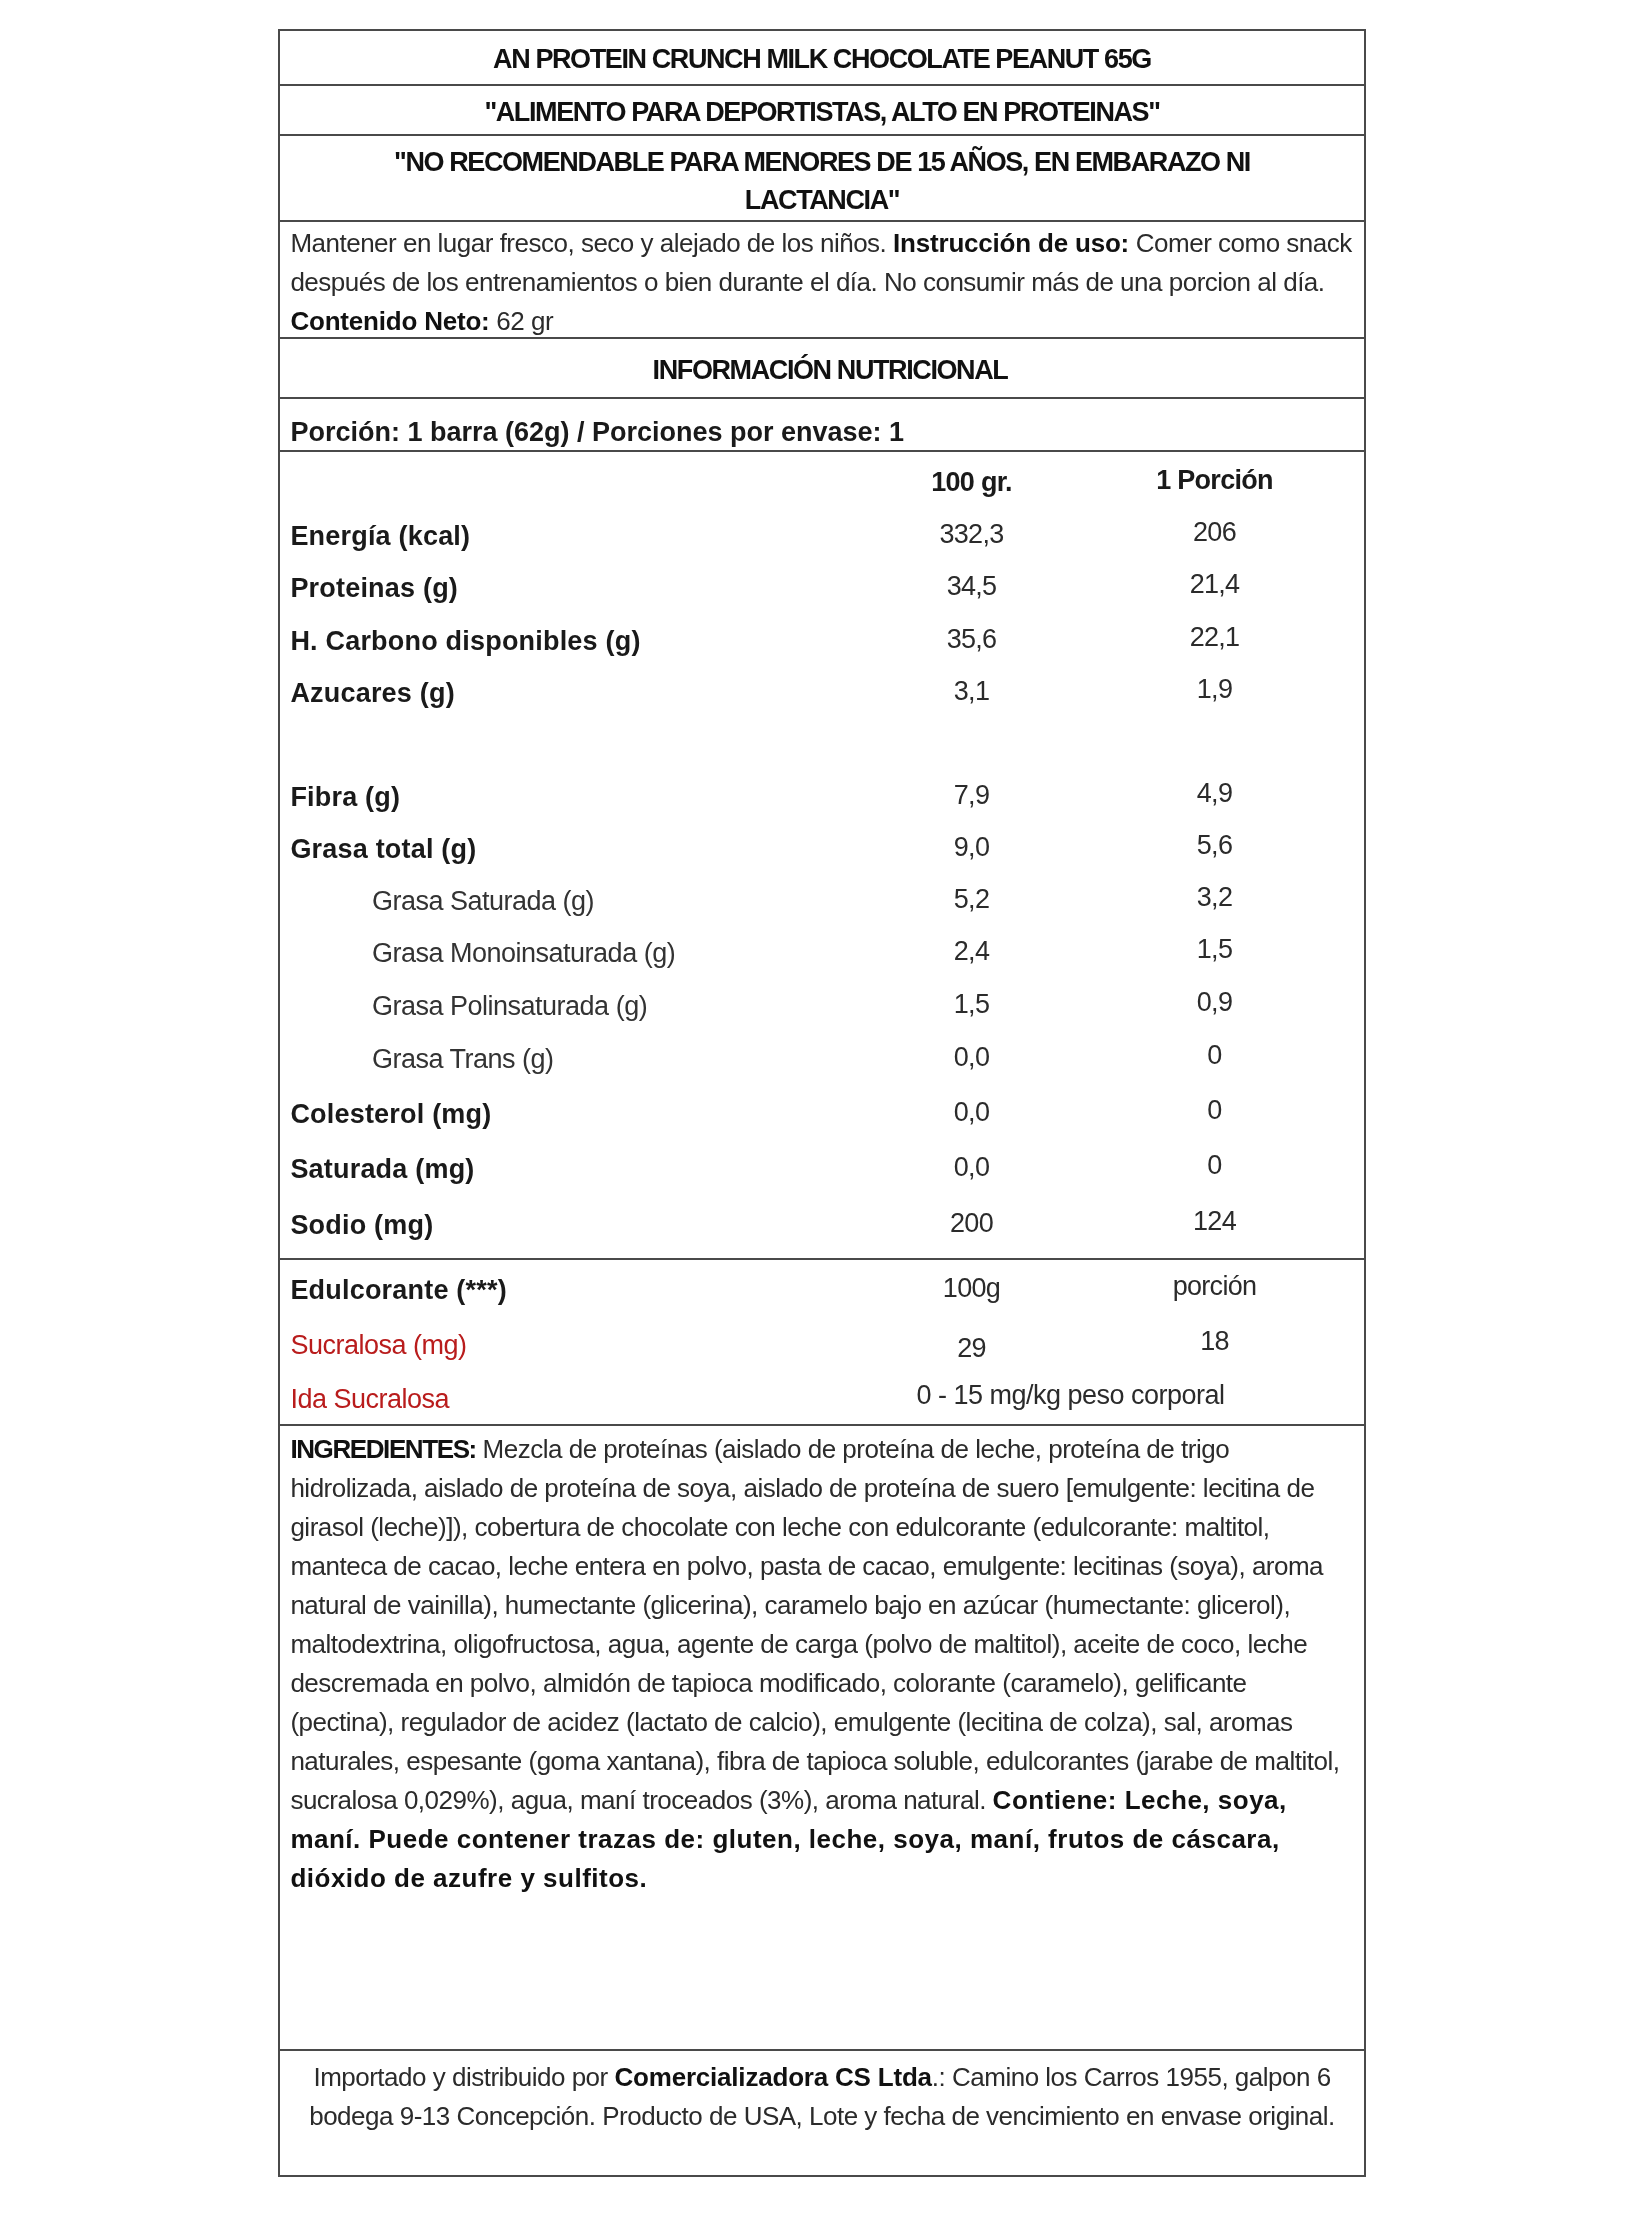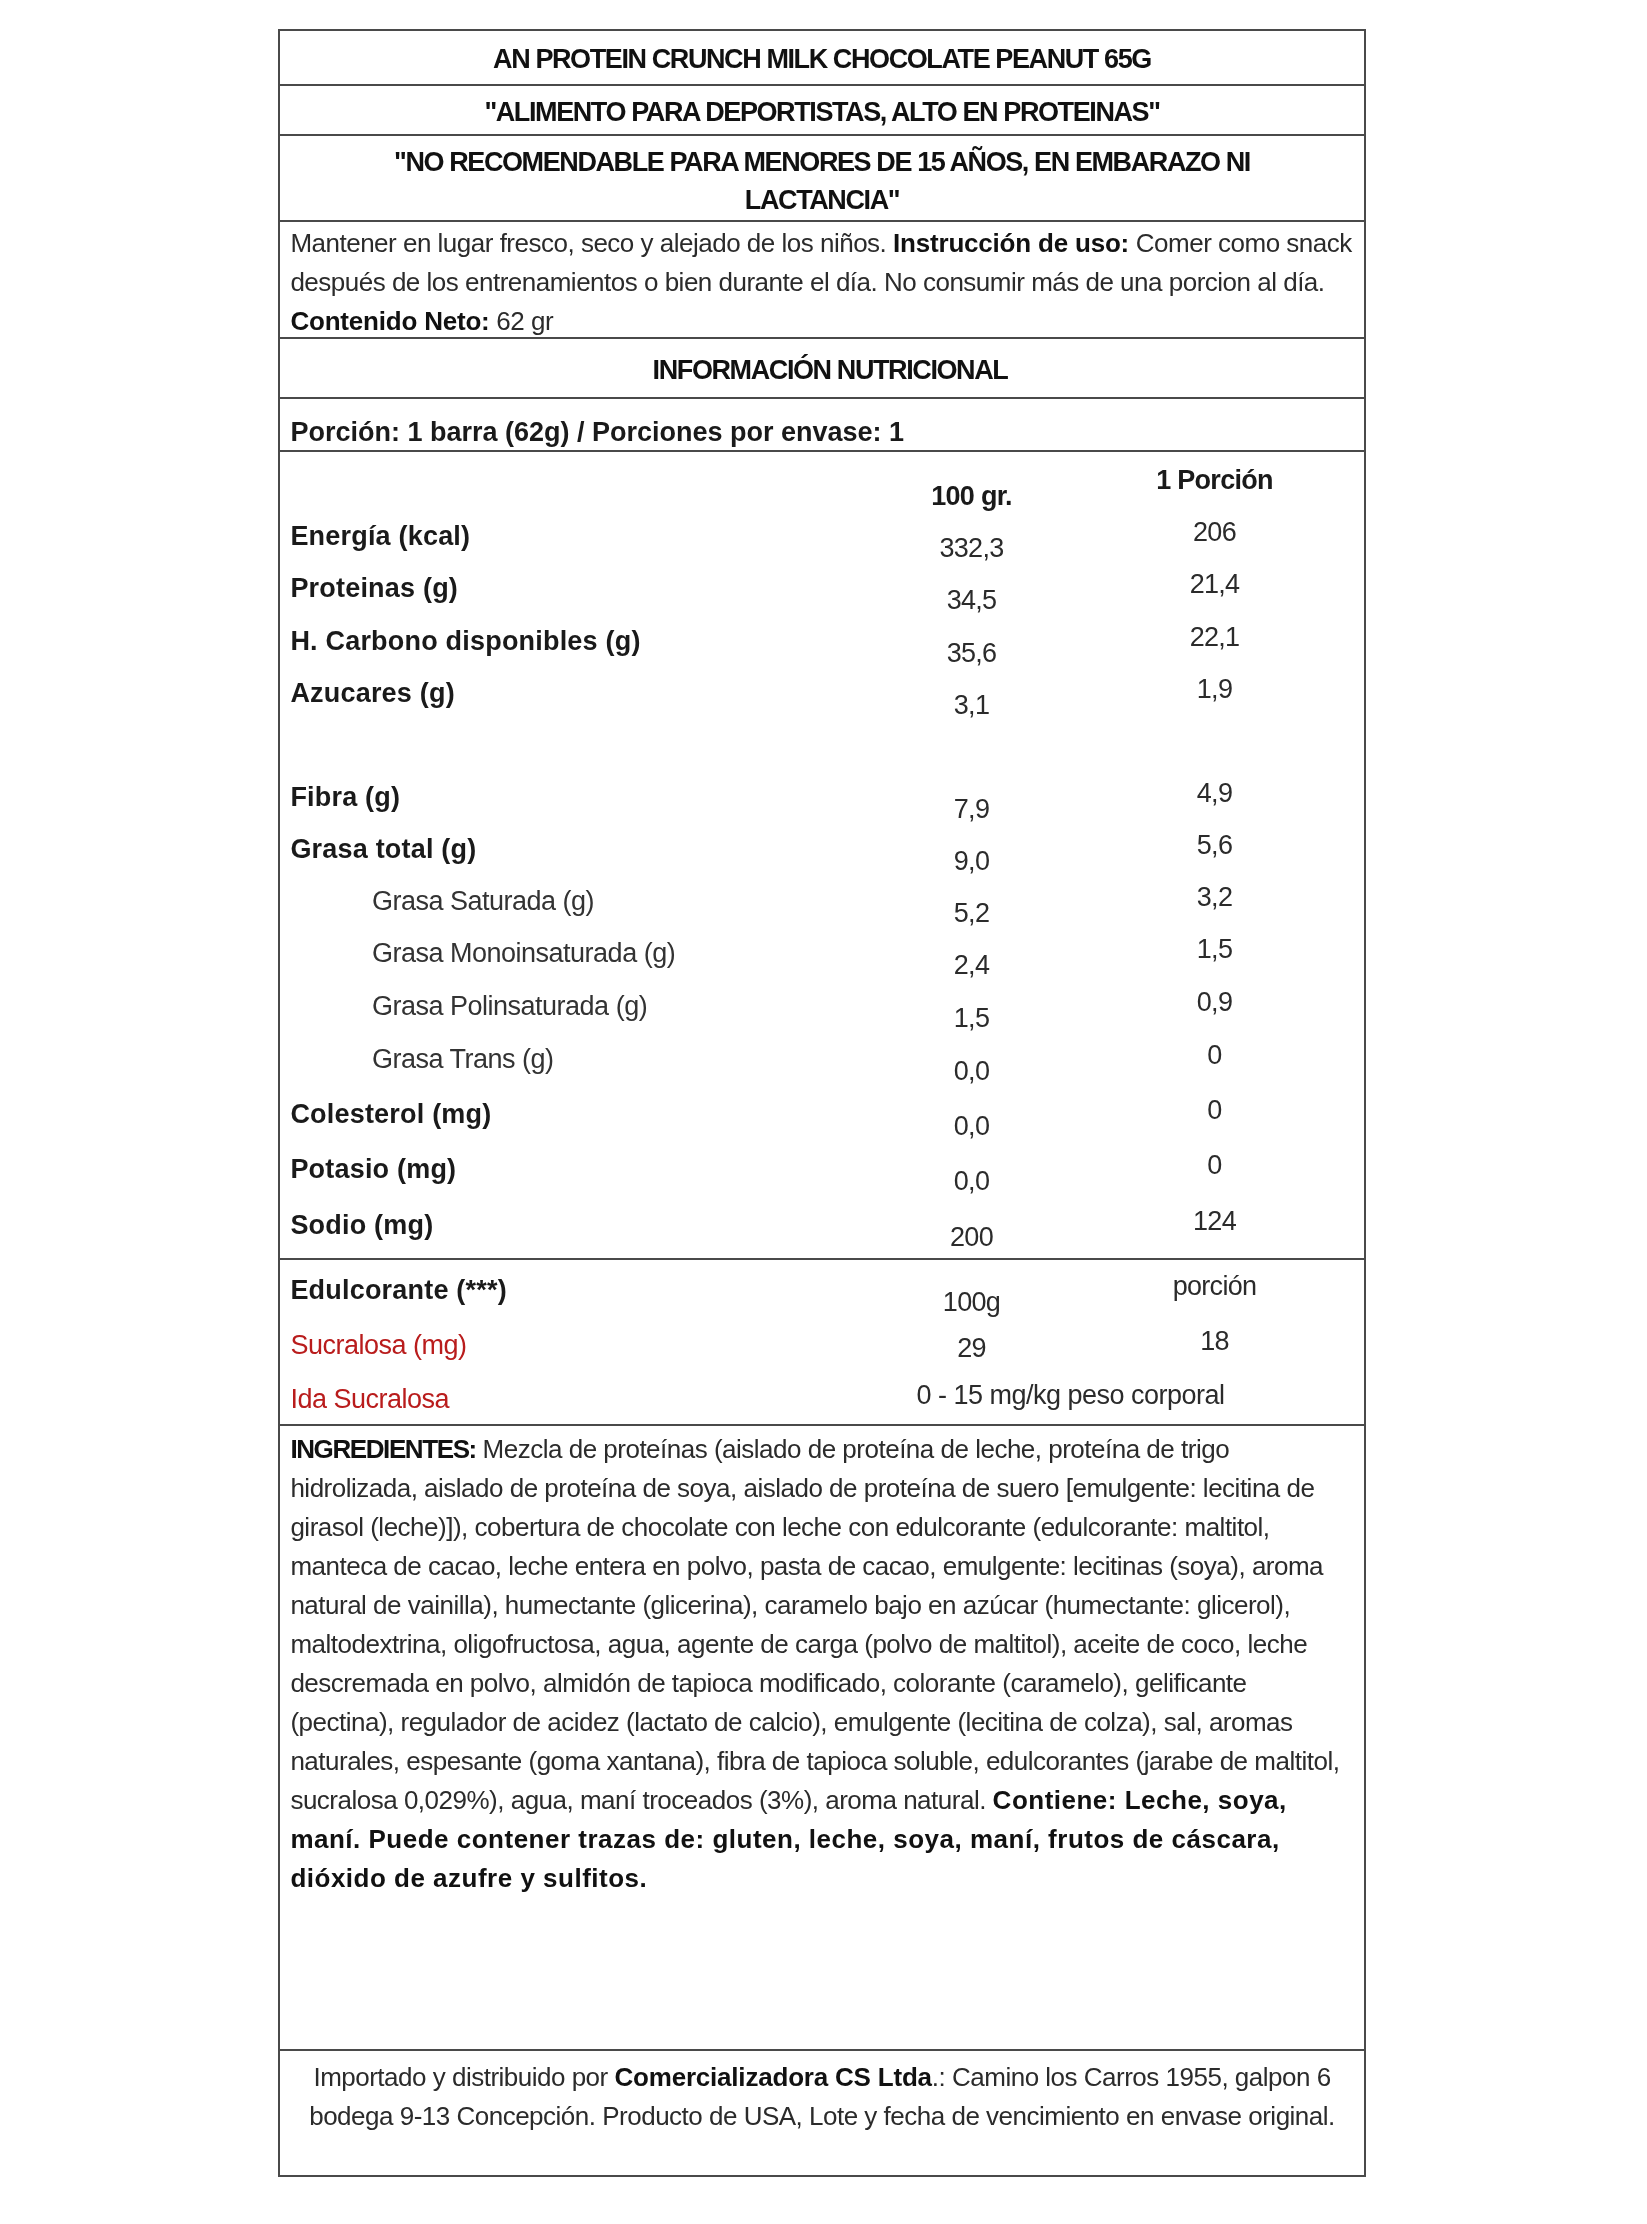--- a/index.html
+++ b/index.html
@@ -10,21 +10,21 @@
   .hr { position:absolute; left:0; right:0; height:0; border-top:2.6px solid #4a4a4a; }
   .sec { position:absolute; left:0; right:0; box-sizing:border-box; }
   .center { text-align:center; }
   .hdr { font-weight:bold; font-size:27px; letter-spacing:-1.4px; line-height:38px; color:#111; }
   .body-txt { font-size:26px; line-height:39px; color:#2b2b2b; letter-spacing:-0.5px; padding:0 10.4px; }
   .b { font-weight:bold; color:#111; letter-spacing:-0.2px; }
   .row { position:absolute; left:0; right:0; height:38px; }
   .row .n { position:absolute; left:10.4px; top:4px; font-size:27px; font-weight:bold; line-height:38px; color:#1a1a1a; letter-spacing:0.2px; }
   .row .n.sub { left:92px; font-weight:normal; color:#333; letter-spacing:-0.5px; }
   .row .n.plain { font-weight:normal; color:#b91c1c; letter-spacing:-0.5px; }
-  .row .v1 { position:absolute; left:622px; width:139px; top:16px; text-align:center; font-size:27px; line-height:38px; color:#2b2b2b; letter-spacing:-0.7px; }
+  .row .v1 { position:absolute; left:622px; width:139px; top:2px; text-align:center; font-size:27px; line-height:38px; color:#2b2b2b; letter-spacing:-0.7px; }
   .row .v2 { position:absolute; left:865px; width:139px; top:0; text-align:center; font-size:27px; line-height:38px; color:#2b2b2b; letter-spacing:-0.7px; }
   .row .span { position:absolute; left:556px; width:469px; top:0; text-align:center; font-size:27px; line-height:38px; color:#2b2b2b; letter-spacing:-0.5px; }
   .colhdr { font-weight:bold; color:#1a1a1a; }
 </style>
 </head>
 <body>
 
 <div class="label">
 
   <div class="sec center hdr" style="top:8.7px;">AN PROTEIN CRUNCH MILK CHOCOLATE PEANUT 65G</div>
@@ -101,21 +101,21 @@
     <span class="n sub">Grasa Trans (g)</span>
     <span class="v1">0,0</span>
     <span class="v2">0</span>
   </div>
   <div class="row" style="top:1060px;">
     <span class="n">Colesterol (mg)</span>
     <span class="v1">0,0</span>
     <span class="v2">0</span>
   </div>
   <div class="row" style="top:1115px;">
-    <span class="n">Potasio (mg)</span>
+    <span class="n">Saturada (mg)</span>
     <span class="v1">0,0</span>
     <span class="v2">0</span>
   </div>
   <div class="row" style="top:1171px;">
     <span class="n">Sodio (mg)</span>
     <span class="v1">200</span>
     <span class="v2">124</span>
   </div>
   <div class="hr" style="top:1227px;"></div>
 

